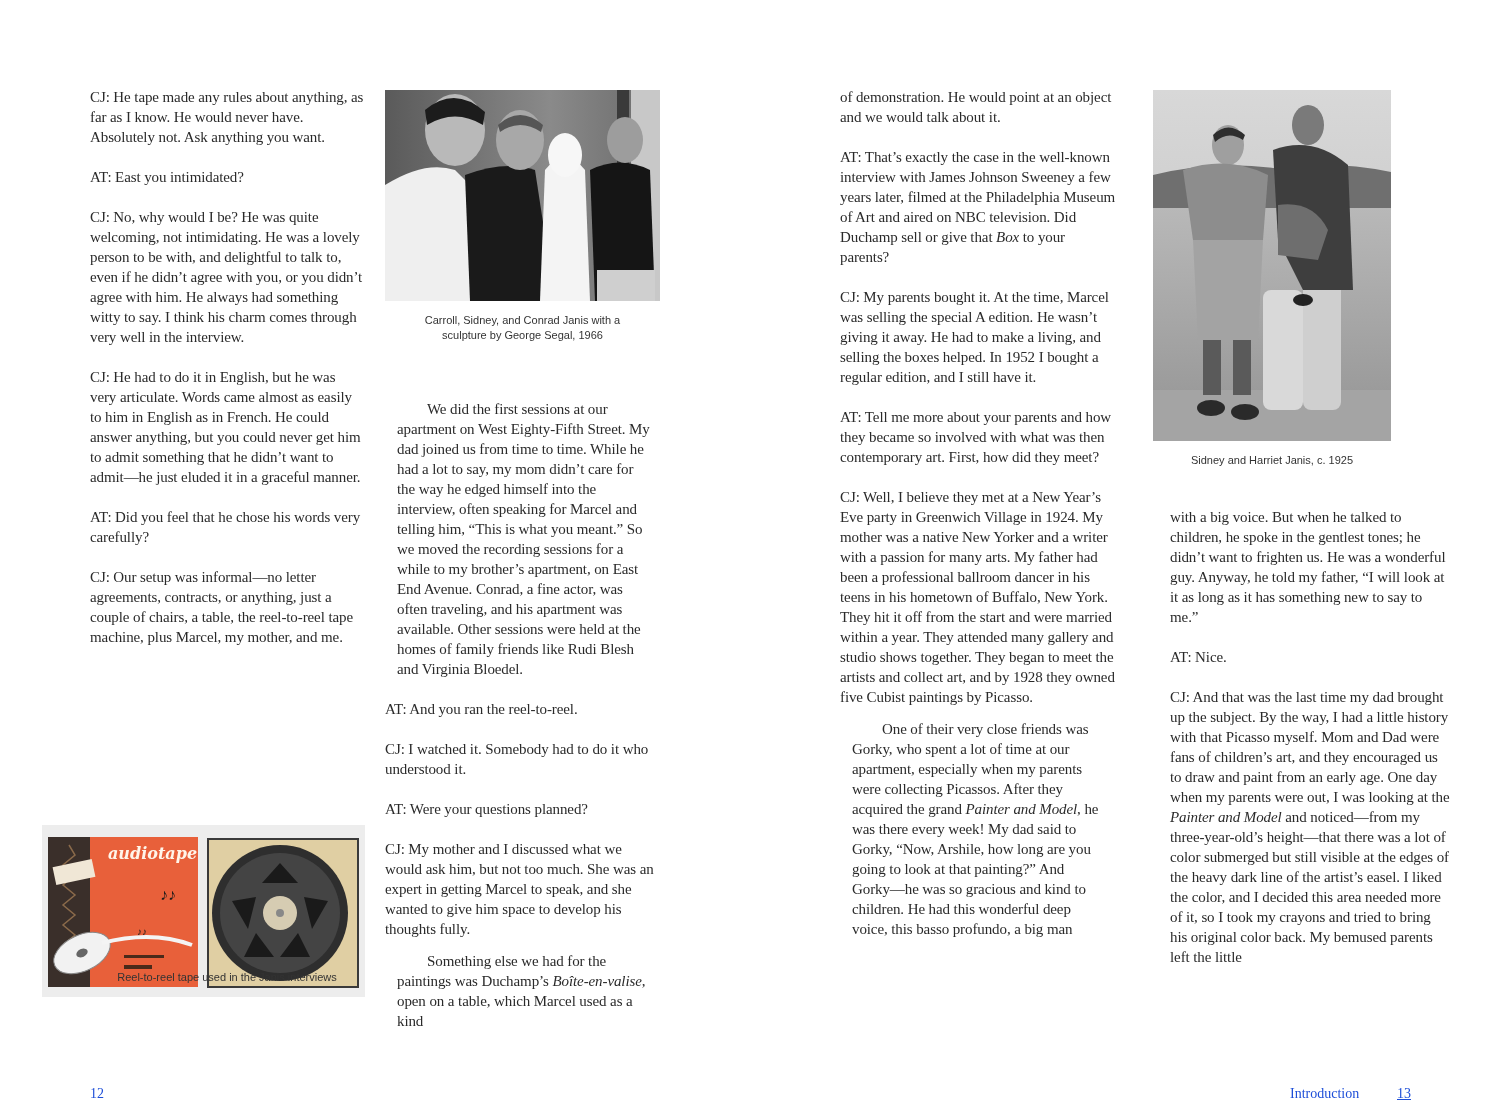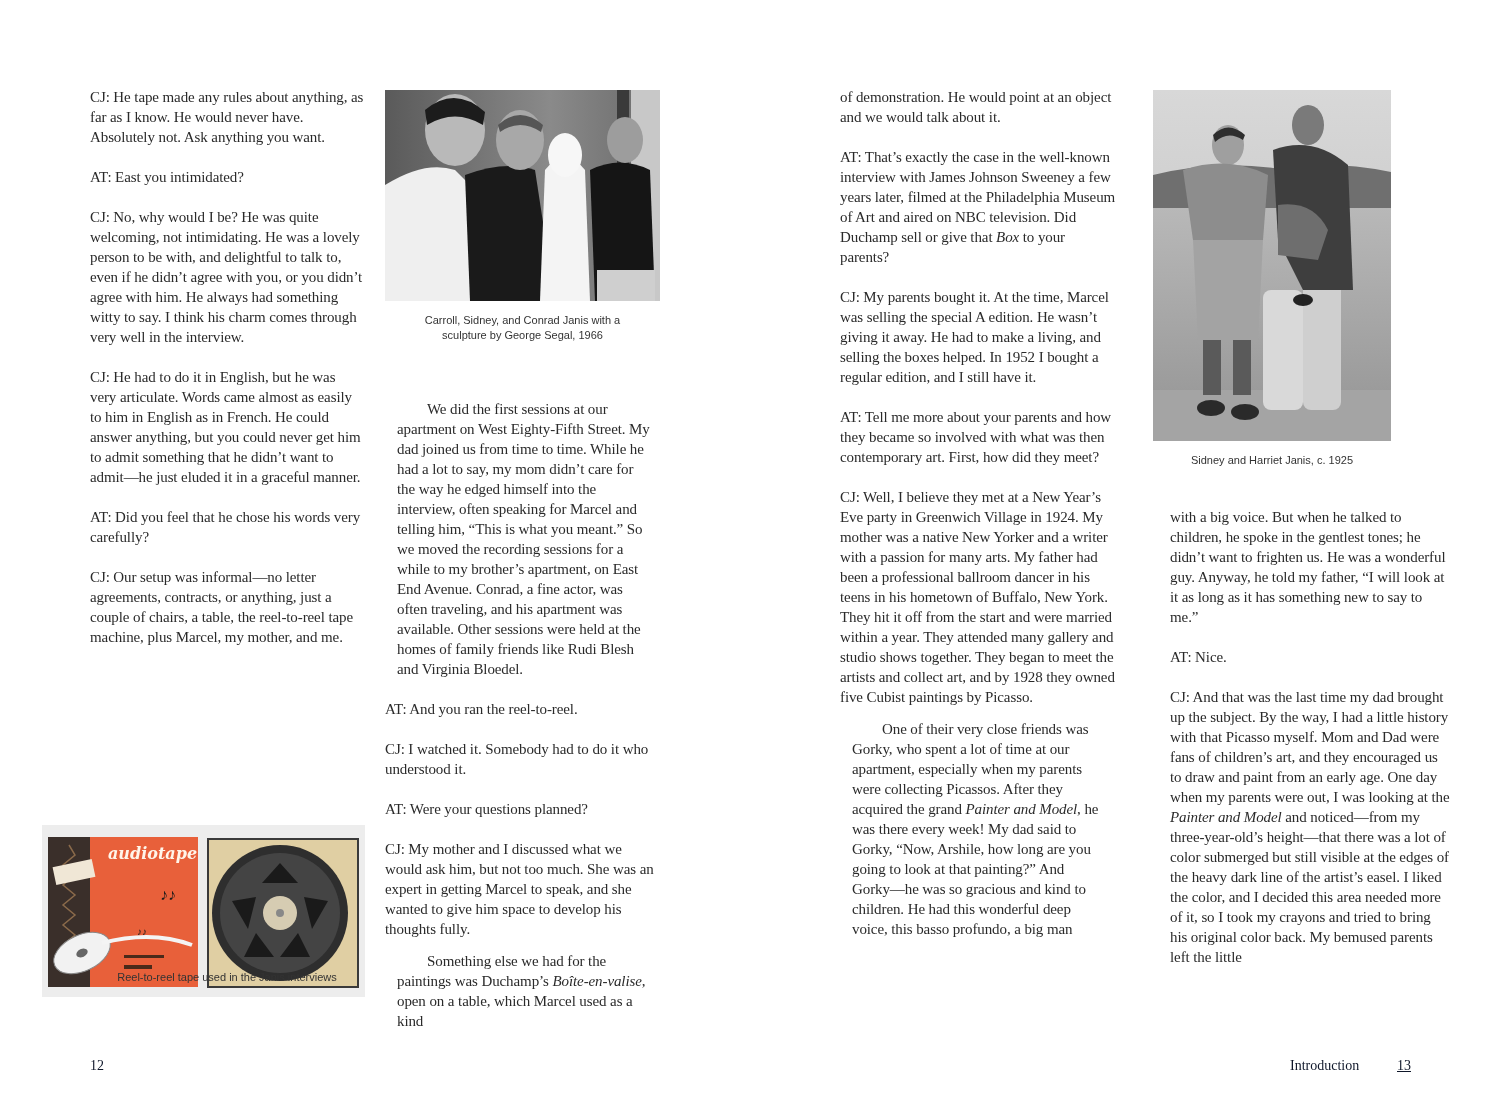--- a/index.html
+++ b/index.html
@@ -24,24 +24,24 @@
     .caption {
       position: absolute;
       font-family: Liberation Sans, sans-serif;
       font-size: 11px;
       line-height: 15px;
       color: #333;
       text-align: center;
     }
     .folio {
       position: absolute;
-      top: 1058px;
+      top: 1086px;
       font-size: 14px;
       font-family: "Liberation Serif", serif;
-      color: #0f172a;
+      color: #1d4ed8;
     }
     .photo { position: absolute; overflow: hidden; }
     svg { display: block; }
   </style>
 </head>
 <body>
 
 <div class="col" style="left:90px; top:87px; width:275px;">
   <p><span class="spk">CJ:</span><span> He tape made any rules about anything, as far as I know. He would never have. Absolutely not. Ask anything you want.</span></p>
   <p><span class="spk">AT:</span><span> East you intimidated?</span></p>

